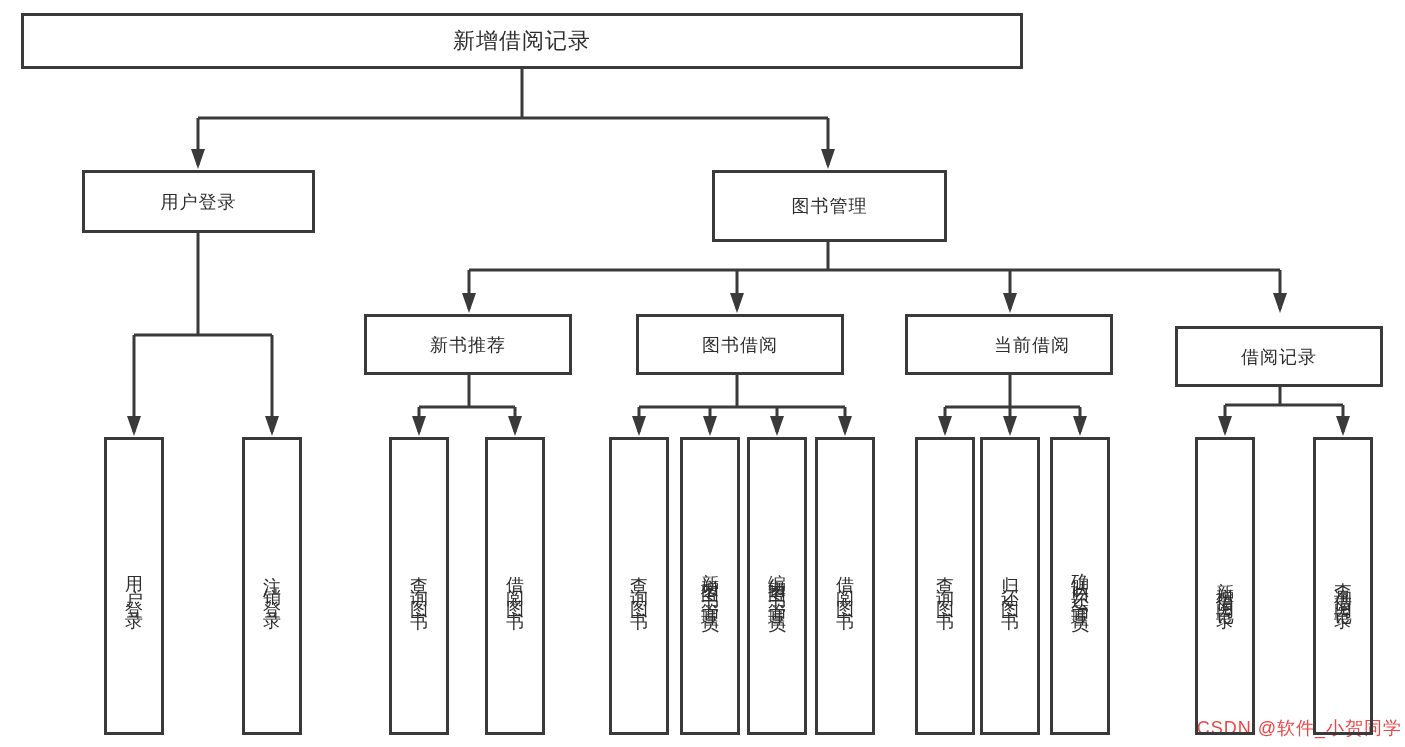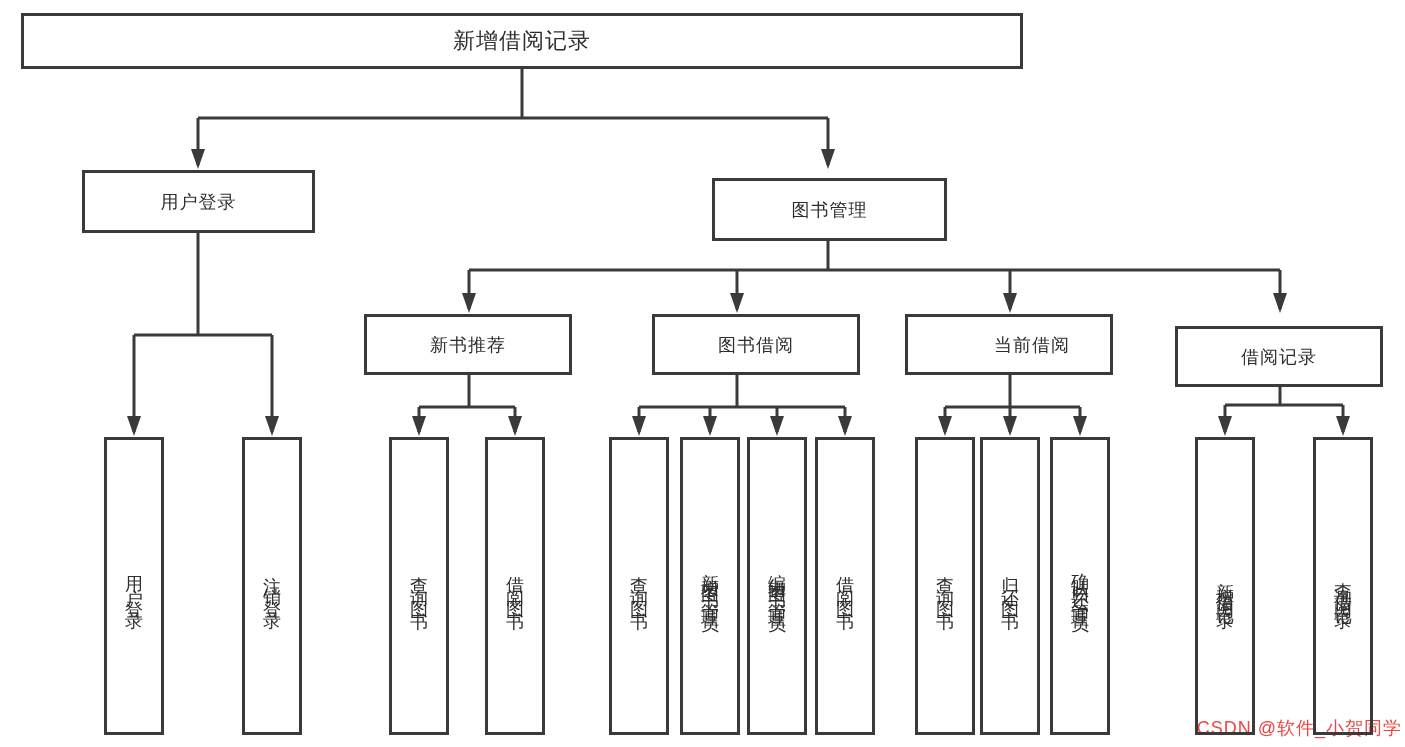--- a/index.html
+++ b/index.html
@@ -34,25 +34,25 @@
     color:var(--text);
     font-size:18px;
     letter-spacing:1px;
     line-height:1;
     white-space:nowrap;
   }
   
   .n-root{left:21px;top:13px;width:1002px;height:56px;font-size:22px;}
   
   .n-user-login{left:82px;top:170px;width:233px;height:63px;}
-  .n-book-mgmt{left:712px;top:178px;width:235px;height:63px;font-family:Liberation Serif, serif;}
+  .n-book-mgmt{left:712px;top:170px;width:235px;height:72px;font-family:Liberation Serif, serif;}
   
   .lvl3{top:314px;width:208px;height:61px;}
   .n-new-book{left:364px;}
-  .n-book-borrow{left:652px;}
+  .n-book-borrow{left:636px;}
   .n-current-borrow{left:905px;padding-left:46px;}
   .n-borrow-record{left:1175px;margin-top:12px;}
   
   .leaf{top:437px;width:60px;height:298px;}
   .leaf .vtext{
     writing-mode:vertical-rl;
     text-orientation:mixed;
     letter-spacing:12px;
     line-height:1;
   }

